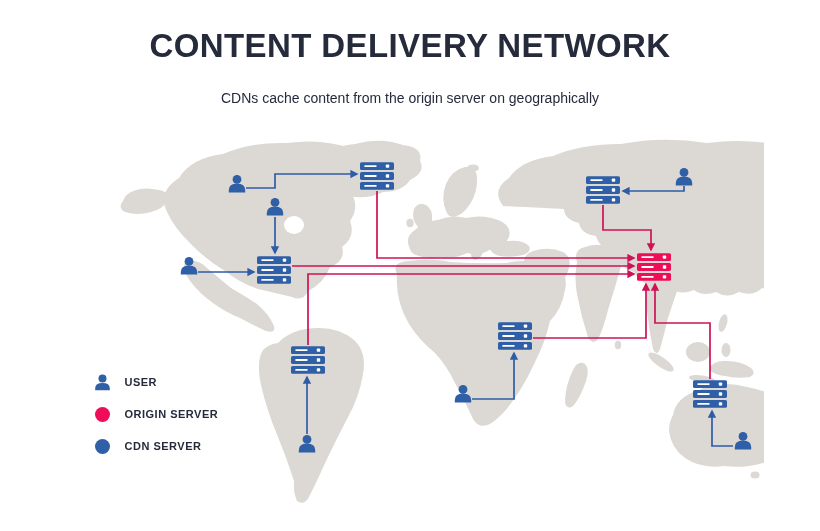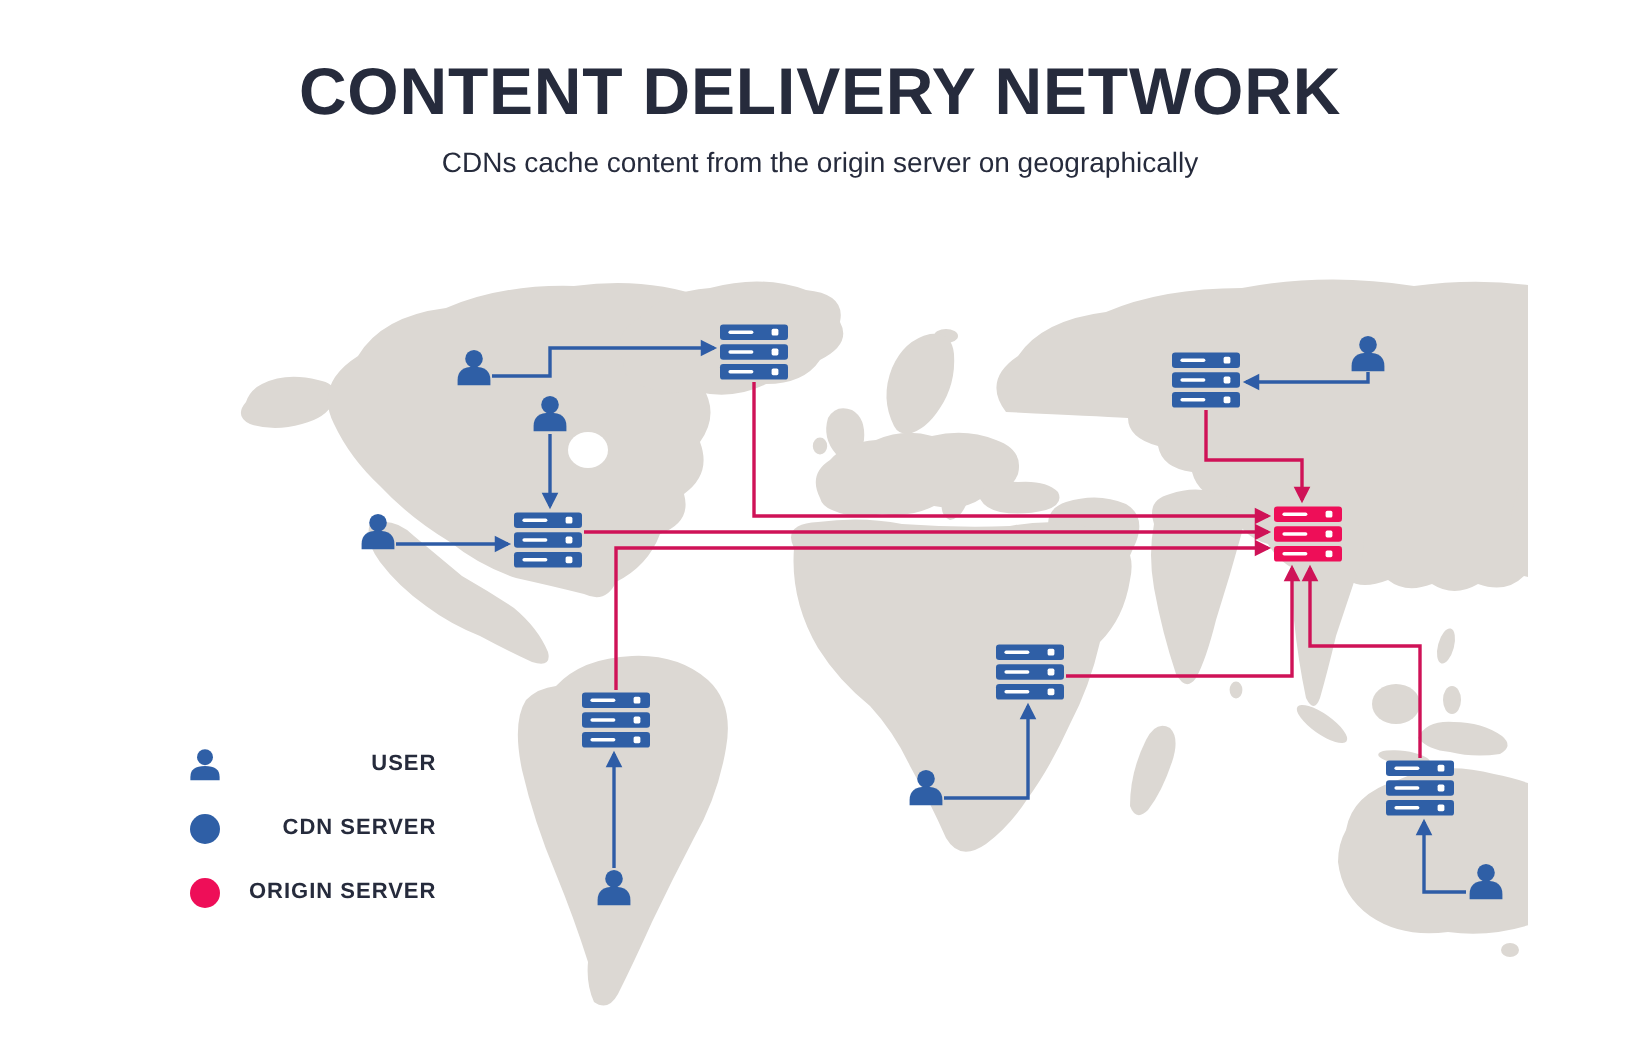--- a/index.html
+++ b/index.html
@@ -11,23 +11,23 @@
   .stage svg.map{position:absolute;left:0;top:0;width:820px;height:531px;}
   .header{position:absolute;top:27px;left:0;right:0;text-align:center;z-index:3;}
   .header h1{
     margin:0;font-size:33px;font-weight:800;letter-spacing:.4px;
     color:var(--ink,#262b3c);
   }
   .header .sub{
     margin:0;font-size:14px;line-height:19px;font-weight:400;
     color:var(--ink,#262b3c);
   }
-  .header .sub.first{margin-top:7px;text-align:center;}
+  .header .sub.first{margin-top:24px;text-align:center;}
   .legend{position:absolute;left:37px;top:374px;z-index:3;}
-  .lg-row{display:flex;align-items:center;height:16px;margin-bottom:16px;justify-content:space-between;}
+  .lg-row{display:flex;align-items:center;height:16px;margin-bottom:16px;}
   .lg-ic{width:18px;display:flex;justify-content:center;align-items:center;margin-right:13px;}
   .lg-label{font-size:11px;font-weight:700;letter-spacing:.5px;color:var(--ink,#262b3c);white-space:nowrap;}
   .dot{width:15px;height:15px;border-radius:50%;}
   .dot.blue{background:var(--blue,#2f5fa6);}
   .dot.red{background:var(--crimson,#ee0e58);}
   .lg-user{width:17px;height:17px;fill:var(--blue,#2f5fa6);}
 </style>
 </head>
 <body>
 
@@ -211,25 +211,25 @@
       <span class="lg-ic">
         <svg class="lg-user" viewBox="0 0 20 20">
           <circle cx="10" cy="5.4" r="4.7"></circle>
           <path d="M1.4,19 L1.4,17 Q1.4,10.6 10,10.6 Q18.6,10.6 18.6,17 L18.6,19 Z"></path>
         </svg>
       </span>
       <span class="lg-label">USER</span>
     </div>
     <div class="lg-row">
       <span class="lg-ic">
+          <span class="dot red"></span>
+        </span>
+      <span class="lg-label">ORIGIN SERVER</span>
+    </div>
+    <div class="lg-row">
+      <span class="lg-ic">
           <span class="dot blue"></span>
         </span>
       <span class="lg-label">CDN SERVER</span>
     </div>
-    <div class="lg-row">
-      <span class="lg-ic">
-          <span class="dot red"></span>
-        </span>
-      <span class="lg-label">ORIGIN SERVER</span>
-    </div>
   </div>
 
 </div>
 
 </body></html>

